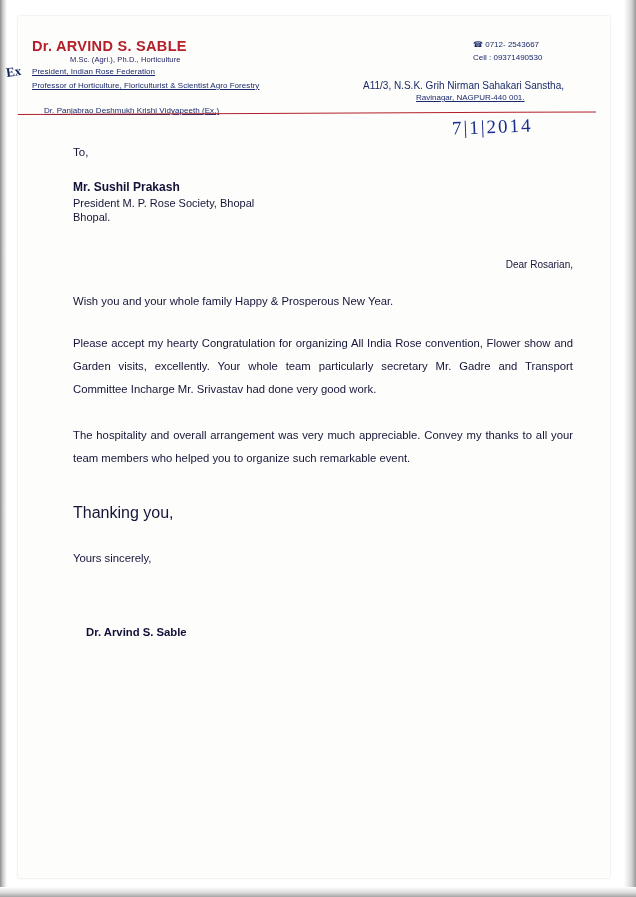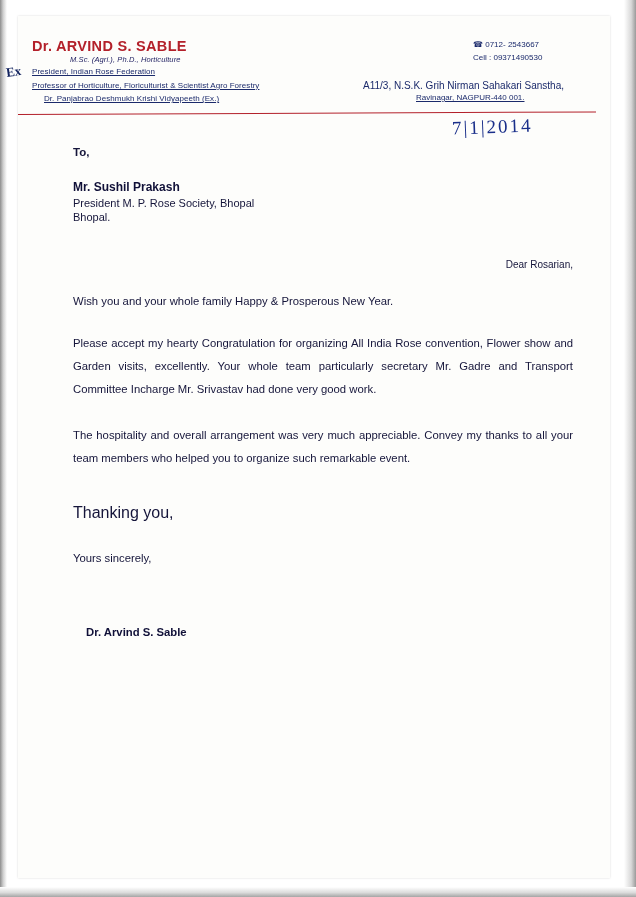--- a/index.html
+++ b/index.html
@@ -64,34 +64,33 @@
     letter-spacing: 0.3px;
     color: #b3202a;
   }
   .lh-degrees {
     position: absolute;
     left: 52px;
     top: 17px;
     font-size: 7.5px;
     color: #1b1b5e;
     letter-spacing: 0.1px;
-    font-style: italic;
   }
   .lh-line {
     position: absolute;
     left: 14px;
     font-size: 8px;
     color: #1b2a6b;
     letter-spacing: 0.05px;
     white-space: nowrap;
     text-decoration: underline;
   }
   .lh-l1 { top: 29px; }
   .lh-l2 { top: 43px; }
-  .lh-l3 { top: 56px; padding-left: 12px; }
+  .lh-l3 { top: 68px; padding-left: 12px; }
 
   .lh-phone {
     position: absolute;
     left: 455px;
     top: 2px;
     font-size: 8px;
     color: #1b2a6b;
     white-space: nowrap;
   }
   .lh-cell {
@@ -159,21 +158,20 @@
     position: absolute;
     left: 55px;
     top: 130px;
     width: 500px;
     color: #111133;
   }
   .to-label {
     font-size: 11.5px;
     color: #15153a;
     margin: 0 0 22px 0;
-    font-weight: bold;
   }
   .addressee-name {
     font-size: 12px;
     font-weight: bold;
     color: #101038;
     margin: 0 0 3px 0;
   }
   .addressee-line {
     font-size: 11px;
     color: #15153a;

